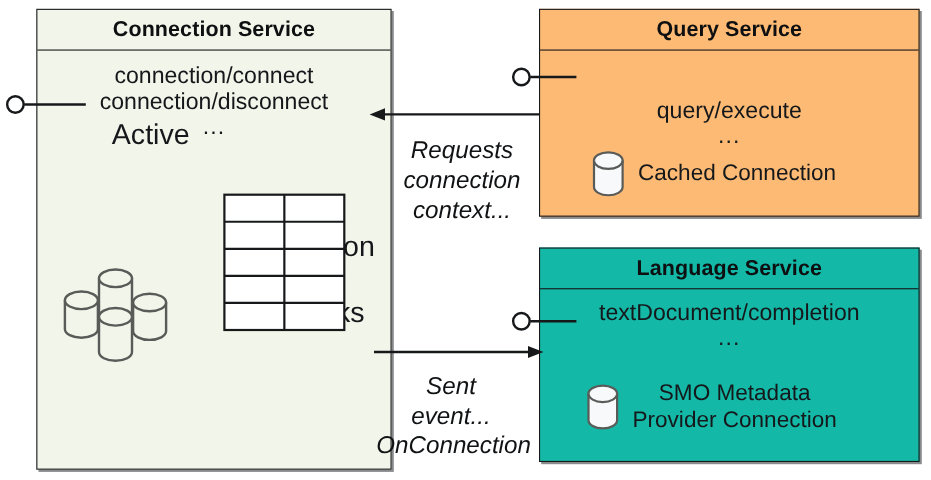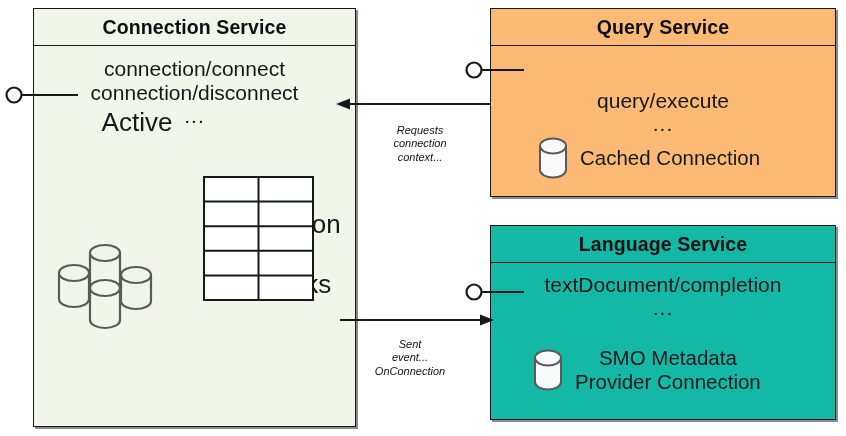--- a/index.html
+++ b/index.html
@@ -74,21 +74,21 @@
   .store-row .label{text-align:center;}
 
   
   svg.overlay{position:absolute;left:0;top:0;width:846px;height:436px;pointer-events:none;}
 
   
   .arrow-label{
     position:absolute;
     text-align:center;
     font-style:italic;
-    font-size:11px;
+    font-size:22px;
     color:#101214;
     line-height:1.22;
   }
   #label-requests{left:355px;top:124px;width:130px;}
   #label-sent{left:342px;top:338px;width:136px;}
 </style>
 </head>
 <body>
 
 <div id="stage">

